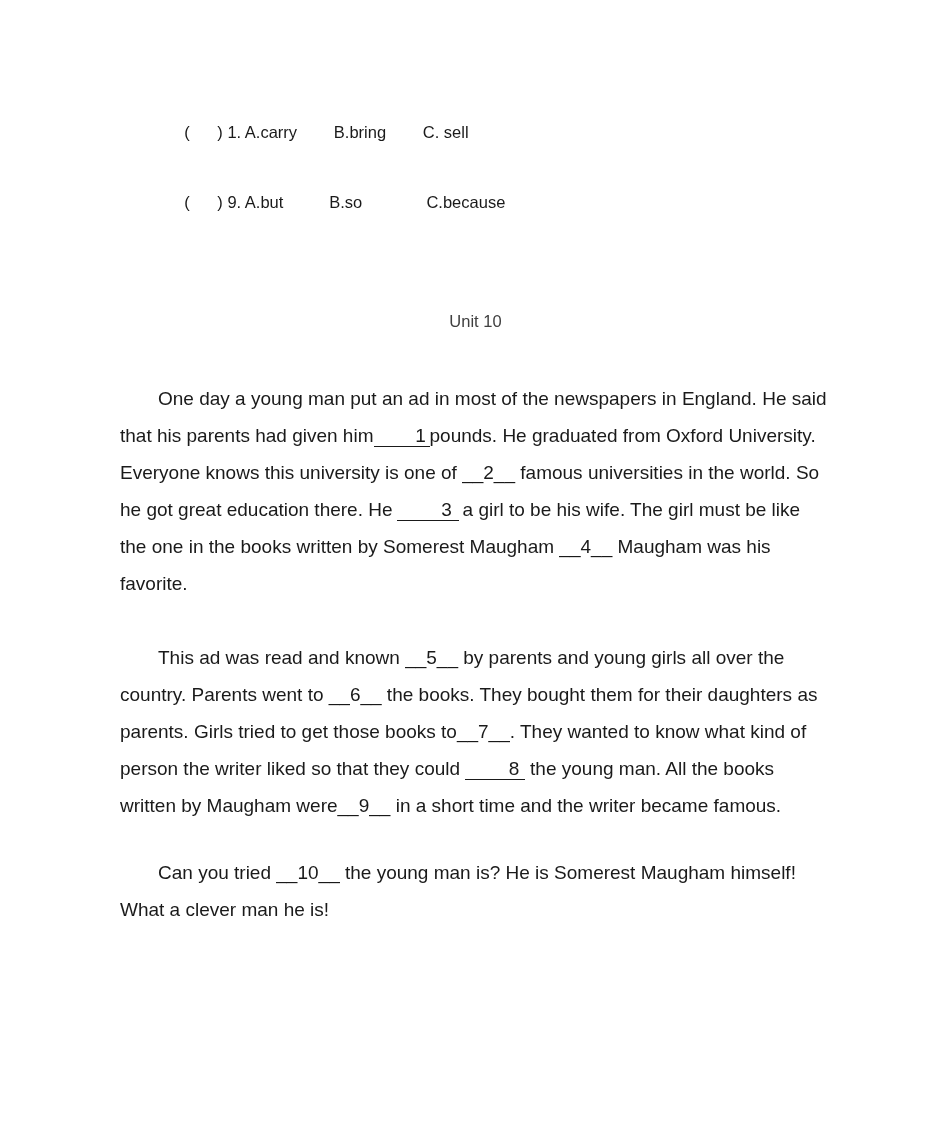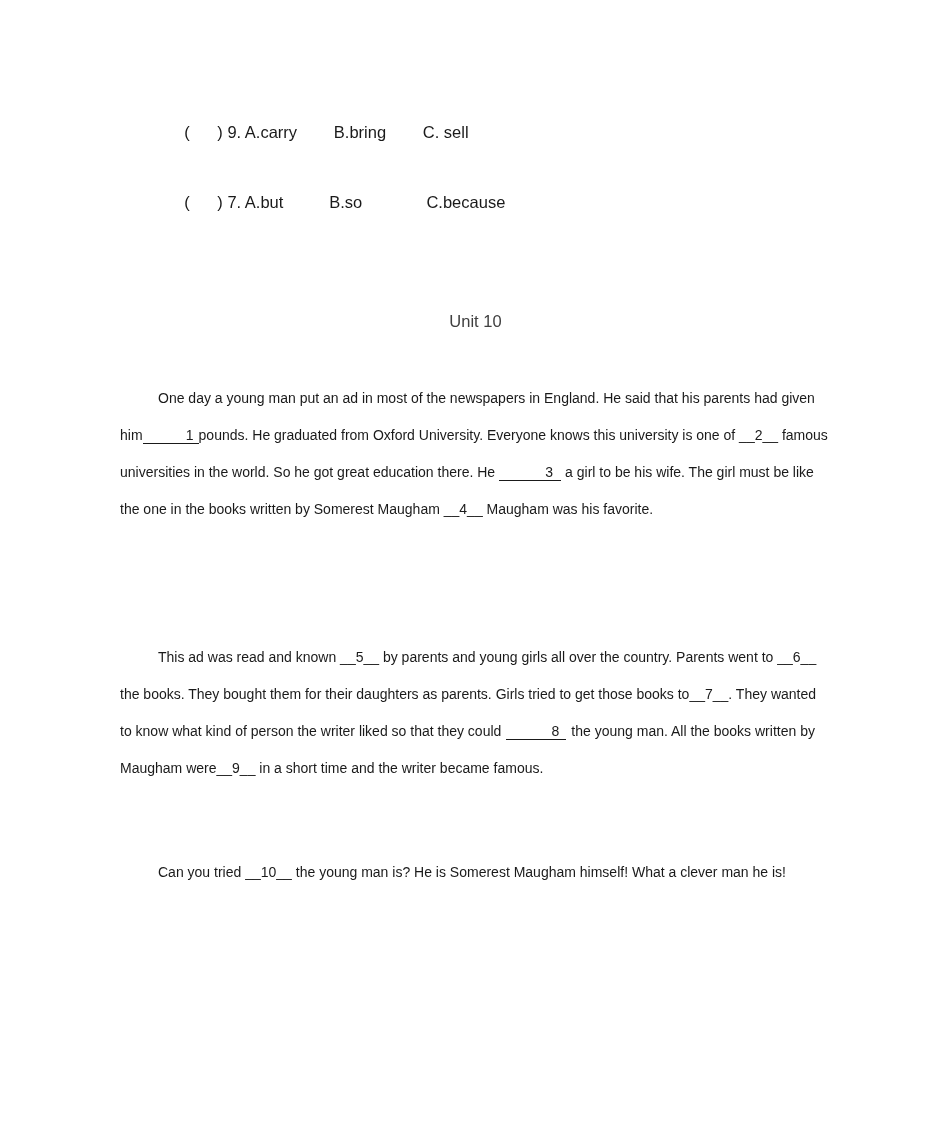--- a/index.html
+++ b/index.html
@@ -44,21 +44,21 @@
   .unit-heading .inner {
     display: inline-block;
     margin-left: -26px;
   }
 
   
   .para {
     position: absolute;
     left: 120px;
     width: 710px;
-    font-size: 14px;
+    font-size: 19px;
     line-height: 37px;
     text-align: left;
     color: #1a1a1a;
     text-indent: 38px;
   }
 
   
   .blank-u {            
     display: inline-block;
     border-bottom: 1.3px solid #1a1a1a;
@@ -82,24 +82,24 @@
     white-space: pre;
     color: #1a1a1a;
   }
 </style>
 </head>
 <body>
 
 <div class="page">
 
   <div class="mc-row" style="top:101px;">
-    <span>(      ) 9. A.carry        B.bring        C. sell</span>
+    <span>(      ) 1. A.carry        B.bring        C. sell</span>
   </div>
   <div class="mc-row" style="top:171px;">
-    <span>(      ) 7. A.but          B.so              C.because</span>
+    <span>(      ) 9. A.but          B.so              C.because</span>
   </div>
 
   <div class="unit-heading" style="top:312px;">
     <span class="inner">Unit 10</span>
   </div>
 
   <div class="para" style="top:380px;"><span>One day a young man put an ad in most of the newspapers in England. He said that his parents had given him</span><span class="blank-u w1">1</span><span>pounds. He graduated from Oxford University. Everyone knows this university is one of </span><span class="blank-d">__2__</span><span> famous universities in the world. So he got great education there. He</span><span class="blank-u w3">3</span><span>a girl to be his wife. The girl must be like the one in the books written by Somerest Maugham </span><span class="blank-d">__4__</span><span> Maugham was his favorite.</span></div>
 
   <div class="para" style="top:639px;"><span>This ad was read and known </span><span class="blank-d">__5__</span><span> by parents and young girls all over the country. Parents went to </span><span class="blank-d">__6__</span><span> the books. They bought them for their daughters as parents. Girls tried to get those books to</span><span class="blank-d">__7__</span><span>. They wanted to know what kind of person the writer liked so that they could</span><span class="blank-u w8">8</span><span>the young man. All the books written by Maugham were</span><span class="blank-d">__9__</span><span> in a short time and the writer became famous.</span></div>
 

